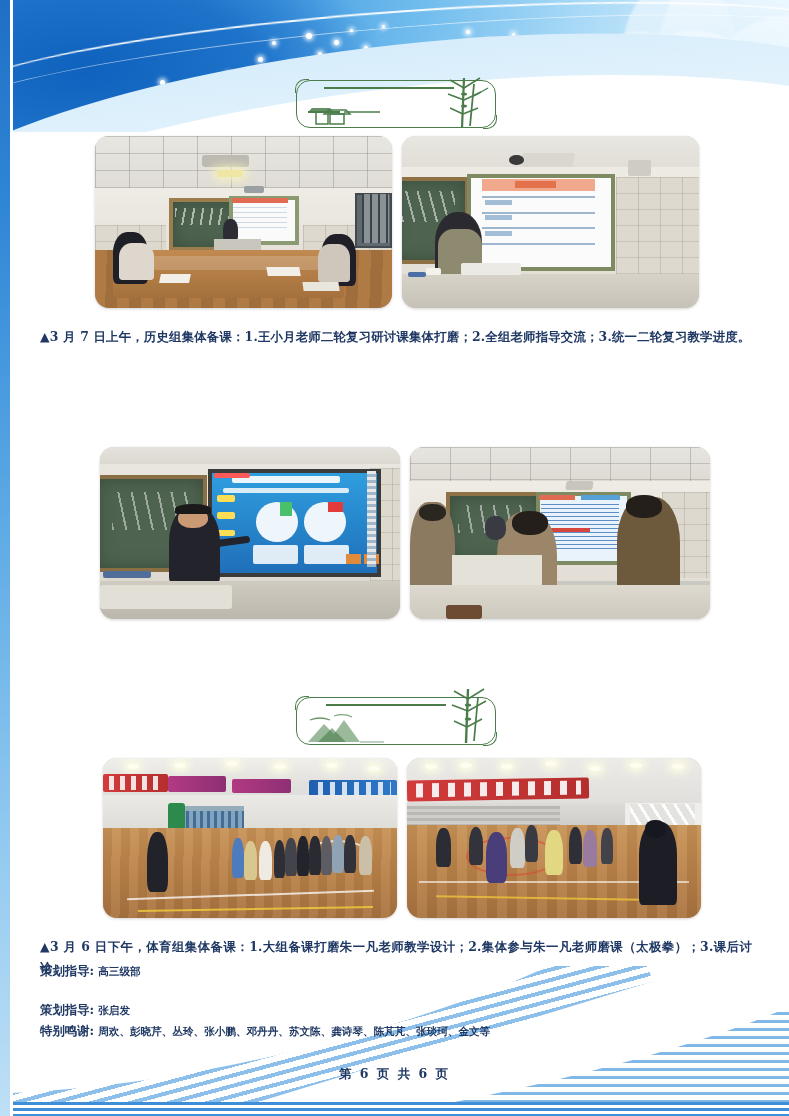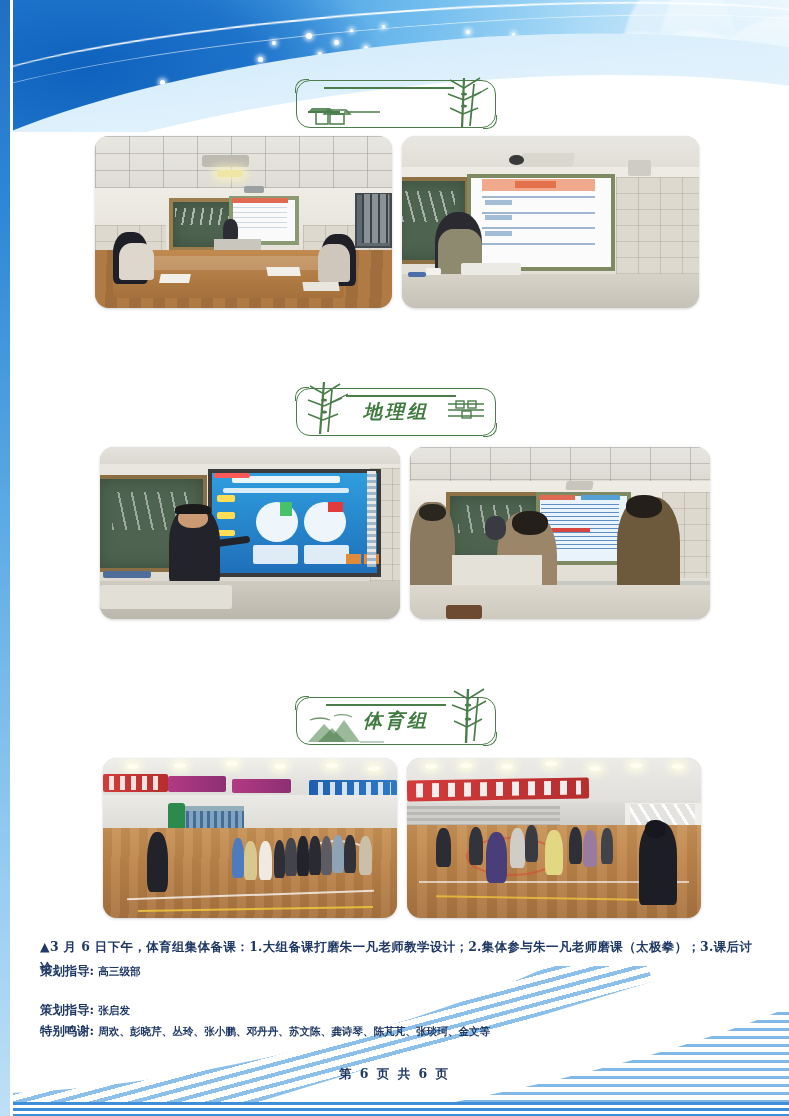--- a/index.html
+++ b/index.html
@@ -321,42 +321,22 @@
         <div class="person blur" style="left:11%;top:44%;width:16%;height:38%;background:#2a2a30;border-radius:46% 46% 14% 14%;"></div>
         <div class="person blur" style="left:12%;top:54%;width:15%;height:28%;background:#8d8a6f;border-radius:34% 34% 10% 10%;"></div>
         <div style="position:absolute;left:0;top:80%;right:0;height:20%;background:linear-gradient(180deg,#d7d3c9,#c6c2b8);"></div>
         <div style="position:absolute;left:20%;top:74%;width:20%;height:7%;background:#eceae4;border-radius:2px;"></div>
         <div style="position:absolute;left:8%;top:77%;width:5%;height:4%;background:#f4f2ec;border-radius:2px;"></div>
         <div style="position:absolute;left:2%;top:79%;width:6%;height:3%;background:#4d6fa8;border-radius:2px;"></div>
       </div>
     </div>
   </div>
 
-
-  <div class="badge" style="left:296px;top:388px;">
-    <div class="badge-frame"></div>
-    <div class="badge-line" style="left:50px;top:7px;width:110px;"></div>
-    <svg class="deco" style="left:2px;top:-14px;" width="58" height="62" viewBox="0 0 58 62">
-      <path d="M22 60 L26 8" stroke="#4a7d4a" stroke-width="2.2" fill="none"></path>
-      <path d="M30 58 L34 16" stroke="#4a7d4a" stroke-width="1.7" fill="none"></path>
-      <path d="M25 46 L40 40 M25 46 L10 40" stroke="#4a7d4a" stroke-width="1.5" fill="none"></path>
-      <path d="M26 32 L44 24 M26 32 L10 26" stroke="#4a7d4a" stroke-width="1.5" fill="none"></path>
-      <path d="M26 20 L42 10 M26 20 L12 12" stroke="#4a7d4a" stroke-width="1.5" fill="none"></path>
-      <path d="M34 28 L50 20" stroke="#4a7d4a" stroke-width="1.3" fill="none"></path>
-      <ellipse cx="26" cy="38" rx="3" ry="1.6" fill="#4a7d4a"></ellipse>
-      <ellipse cx="26" cy="26" rx="3" ry="1.6" fill="#4a7d4a"></ellipse>
-    </svg>
-    <svg class="deco" style="right:8px;top:10px;" width="44" height="24" viewBox="0 0 44 24">
-      <path d="M4 6 L40 6 M4 12 L40 12 M4 18 L40 18" stroke="#4a7d4a" stroke-width="1.6" fill="none"></path>
-      <rect x="12" y="3" width="8" height="7" fill="none" stroke="#4a7d4a" stroke-width="1.4"></rect>
-      <rect x="24" y="3" width="8" height="7" fill="none" stroke="#4a7d4a" stroke-width="1.4"></rect>
-      <rect x="18" y="13" width="9" height="7" fill="none" stroke="#4a7d4a" stroke-width="1.4"></rect>
-    </svg>
-    <div class="badge-title">地理组</div>
-  </div>
+  <div class="caption" style="left:40px;top:326px;width:712px;">▲3 月 7 日上午，历史组集体备课：1.王小月老师二轮复习研讨课集体打磨；2.全组老师指导交流；3.统一二轮复习教学进度。</div>
+
 
   <div class="photo-row" style="left:100px;top:447px;">
     <div class="photo" style="width:300px;height:172px;">
       <div class="sc">
         <div class="ceil" style="height:14%;background:linear-gradient(180deg,#e4e2dc,#d8d5ce);"></div>
         <div class="wall" style="top:10%;height:70%;background:linear-gradient(180deg,#e9e6df,#ddd9d1);"></div>
         <div class="tile" style="right:0;top:12%;width:10%;height:68%;"></div>
         <div class="board dark" style="left:-2%;top:16%;width:35%;height:52%;border-color:#8b6f44;"></div>
         <div style="position:absolute;left:4%;top:26%;width:26%;height:22%;background:repeating-linear-gradient(78deg,rgba(255,255,255,.45) 0 2px,transparent 2px 13px);"></div>
         <div class="screen blue" style="left:36%;top:13%;width:55%;height:58%;border-color:#3b3b3b;"></div>
@@ -426,21 +406,20 @@
     </svg>
     <svg class="deco" style="right:4px;top:-12px;" width="56" height="60" viewBox="0 0 56 60">
       <path d="M30 58 L32 4" stroke="#4a7d4a" stroke-width="2.4" fill="none"></path>
       <path d="M38 56 L42 12" stroke="#4a7d4a" stroke-width="1.7" fill="none"></path>
       <path d="M31 42 L46 34 M31 42 L18 36" stroke="#4a7d4a" stroke-width="1.5" fill="none"></path>
       <path d="M32 26 L50 16 M32 26 L16 20" stroke="#4a7d4a" stroke-width="1.5" fill="none"></path>
       <path d="M32 14 L48 4 M32 14 L18 6" stroke="#4a7d4a" stroke-width="1.5" fill="none"></path>
       <ellipse cx="32" cy="34" rx="3.2" ry="1.6" fill="#4a7d4a"></ellipse>
       <ellipse cx="32" cy="20" rx="3.2" ry="1.6" fill="#4a7d4a"></ellipse>
     </svg>
-    <div class="badge-title">体育组</div>
   </div>
 
   <div class="photo-row" style="left:103px;top:758px;">
     <div class="photo" style="width:294px;height:160px;">
       <div class="sc">
         <div class="gym-wall" style="height:48%;"></div>
         <div style="position:absolute;left:0;top:0;right:0;height:14%;background:linear-gradient(180deg,#f0efec,#e4e3df);"></div>
         <div class="lamp" style="left:8%;top:4%;"></div>
         <div class="lamp" style="left:24%;top:3%;"></div>
         <div class="lamp" style="left:42%;top:2%;"></div>

